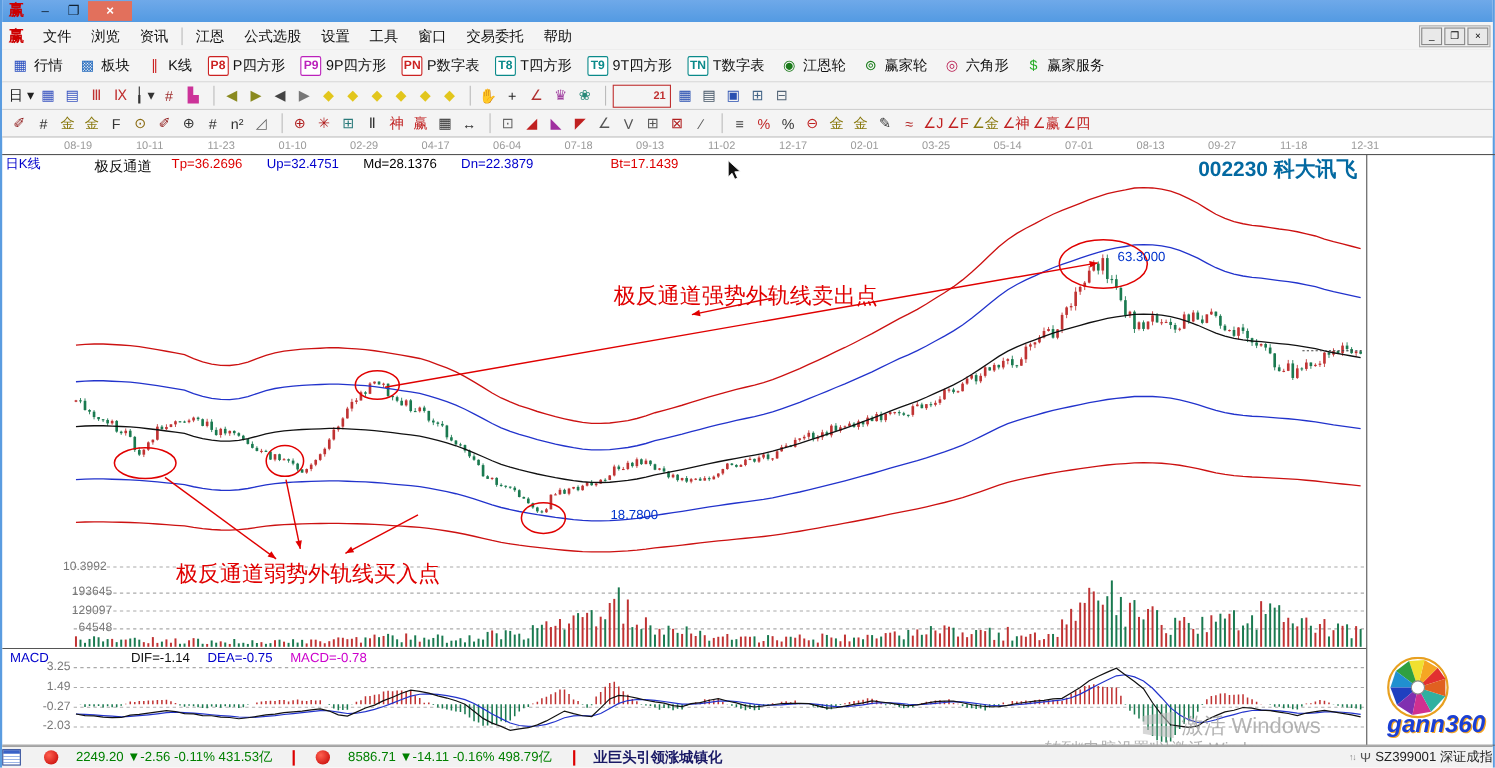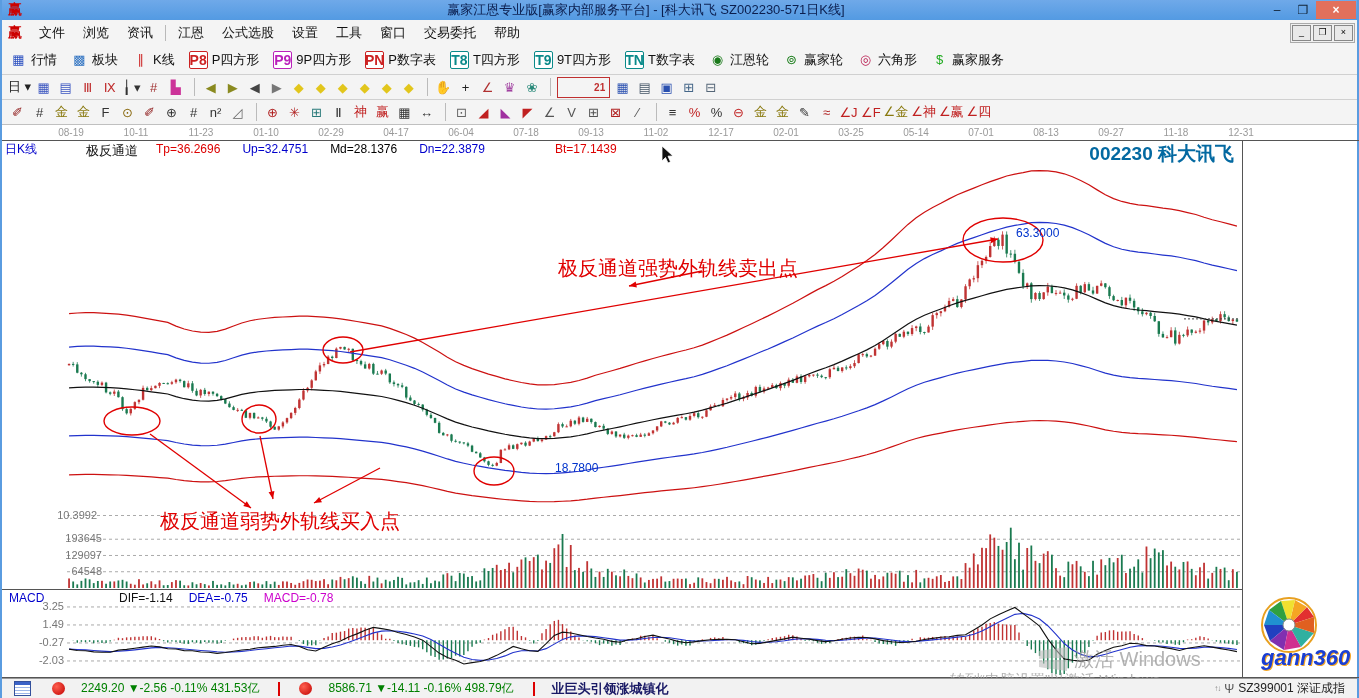--- a/index.html
+++ b/index.html
@@ -15,21 +15,21 @@
   .menubar{position:absolute;left:0;top:20px;width:100%;height:25px;background:#f4f4f4;border-bottom:1px solid #d7d7d7;display:flex;align-items:center;}
   .mb-logo{color:#cc0000;font-weight:bold;font-size:14px;padding:0 8px 0 6px;}
   .menu-item{padding:3px 9px;color:#111;font-size:13px;}
   .msep{width:1px;height:16px;background:#b9b9b9;margin:0 3px;}
   .mdi-controls{margin-left:auto;display:flex;border:1px solid #aaa;background:#f0f0f0;margin-right:2px;}
   .mdibtn{width:17px;height:14px;border:1px solid #888;background:#e9e9e9;font-size:9px;line-height:12px;text-align:center;margin:1px;}
   
   .toolbar1{position:absolute;left:0;top:45px;width:100%;height:30px;background:#f4f4f4;border-bottom:1px solid #d0d0d0;display:flex;align-items:center;padding-left:8px;box-sizing:border-box;}
   .tb1-item{display:flex;align-items:center;margin-right:14px;}
   .tb1-icon{display:inline-flex;align-items:center;justify-content:center;min-width:17px;height:16px;font-size:13px;margin-right:4px;}
-  .tb1-icon.boxed{border:1px solid currentColor;font-size:14px;font-weight:bold;width:17px;border-radius:2px;background:#fff;}
+  .tb1-icon.boxed{border:1px solid currentColor;font-size:11px;font-weight:bold;width:17px;border-radius:2px;background:#fff;}
   .tb1-label{font-size:13px;color:#111;}
   
   .toolbar2{position:absolute;left:0;top:75px;width:100%;height:25px;background:#f4f4f4;border-bottom:1px solid #d0d0d0;display:flex;align-items:center;padding-left:6px;box-sizing:border-box;}
   .toolbar3{position:absolute;left:0;top:100px;width:100%;height:25px;background:#f4f4f4;border-bottom:1px solid #c0c0c0;display:flex;align-items:center;padding-left:6px;box-sizing:border-box;}
   .t2i{display:inline-flex;align-items:center;justify-content:center;min-width:19px;height:19px;font-size:13px;margin-right:3px;}
   .t2i.boxed{border:1px solid currentColor;font-size:10px;font-weight:bold;padding-left:32px;}
   .tsep{width:1px;height:18px;background:#bbb;margin:0 6px;}
   
   .dateband{position:absolute;left:48px;top:125px;width:1212px;height:15px;display:flex;justify-content:space-between;align-items:center;}
   .date-label{color:#999;font-size:10px;width:42px;text-align:center;}
@@ -38,21 +38,21 @@
   .ovl{position:absolute;white-space:nowrap;}
   .pane-label{color:#0000cc;font-size:12px;}
   .ind-name{color:#111;font-size:13px;}
   .param{font-size:12px;margin-right:22px;}
   .stock-label{color:#0369a1;font-size:19px;font-weight:bold;}
   .red-note{color:#e00000;font-size:20px;}
   .blue-val{color:#0033cc;font-size:12px;}
   .axis-val{color:#777;font-size:11px;text-align:right;width:70px;}
   .macd-val{font-size:12px;margin-right:16px;}
   
-  .statusbar{position:absolute;left:0;top:678px;width:100%;height:20px;background:#f2f2f2;border-top:1px solid #999;display:flex;align-items:center;font-size:12px;box-sizing:border-box;padding:0 12px;gap:12px;}
+  .statusbar{position:absolute;left:0;top:678px;width:100%;height:20px;background:#f2f2f2;border-top:1px solid #999;display:flex;align-items:center;font-size:12px;box-sizing:border-box;padding:0 0;gap:12px;}
   .sb-grid{width:15px;height:13px;background:
       linear-gradient(#3a62c8,#3a62c8) 0 0/15px 3px no-repeat,
       repeating-linear-gradient(#fff 0 2px,#9db6e8 2px 3px);border:1px solid #33509c;margin-right:5px;}
   .sb-badge{width:13px;height:13px;border-radius:50%;background:radial-gradient(circle at 35% 35%,#ff6050,#c00000);margin:0 4px;flex:0 0 auto;}
   .sb-quote{color:#008000;margin-right:4px;}
   .sb-sep{width:2px;height:14px;background:#d00;margin:0 3px;}
   .sb-ticker{color:#1a1a66;font-weight:bold;font-size:13px;margin-left:2px;}
   .sb-right{margin-left:auto;display:flex;align-items:center;color:#222;}
   .sb-updown{font-size:8px;color:#888;letter-spacing:-1px;margin-right:4px;}
   .sb-ant{color:#555;font-size:12px;margin-right:4px;}
@@ -66,21 +66,20 @@
   .gann-text{position:absolute;left:12px;top:48px;font-size:22px;font-style:italic;font-weight:bold;color:#1a3fd4;text-shadow:1px 1px 0 #f5a623;}
   svg.canvas{position:absolute;left:0;top:140px;}
 </style>
 </head>
 <body>
 
 <div class="app">
 
   <div class="titlebar">
     <span class="tb-logo">赢</span>
-    <span class="tb-title">赢家江恩专业版[赢家内部服务平台] - [科大讯飞  SZ002230-571日K线]</span>
     <span class="winbtn">–</span>
     <span class="winbtn">❐</span>
     <span class="winbtn close">×</span>
   </div>
 
   <div class="menubar">
     <span class="mb-logo">赢</span>
     <div style="display:flex;align-items:center;">
 
         <span class="menu-item">文件</span>

